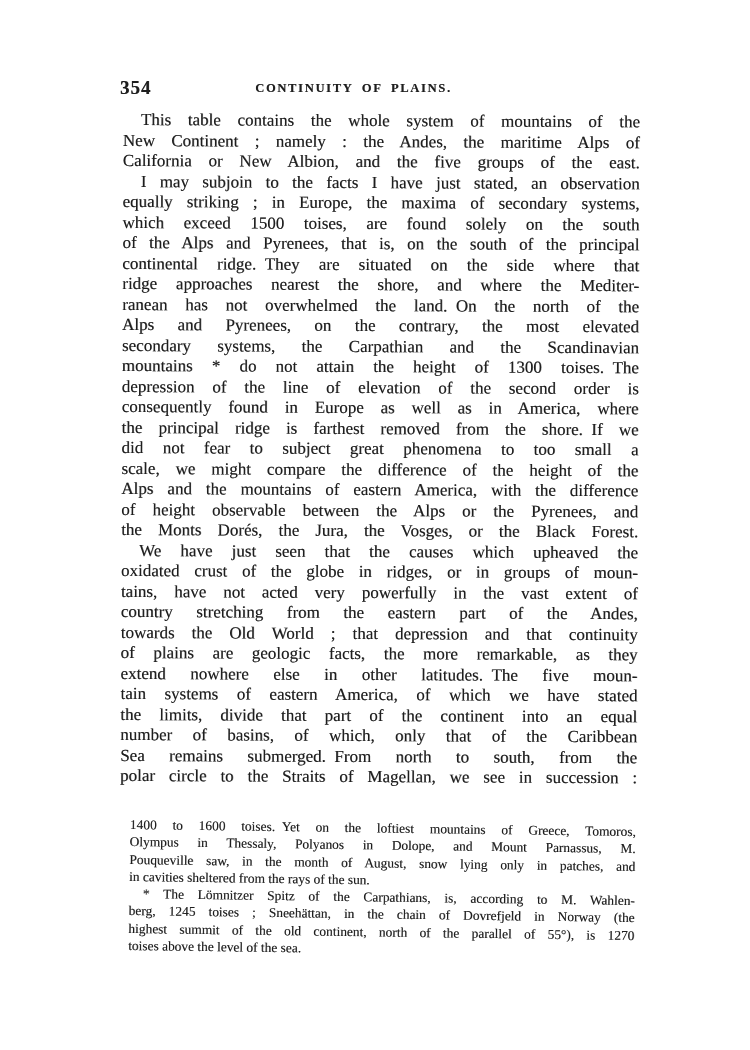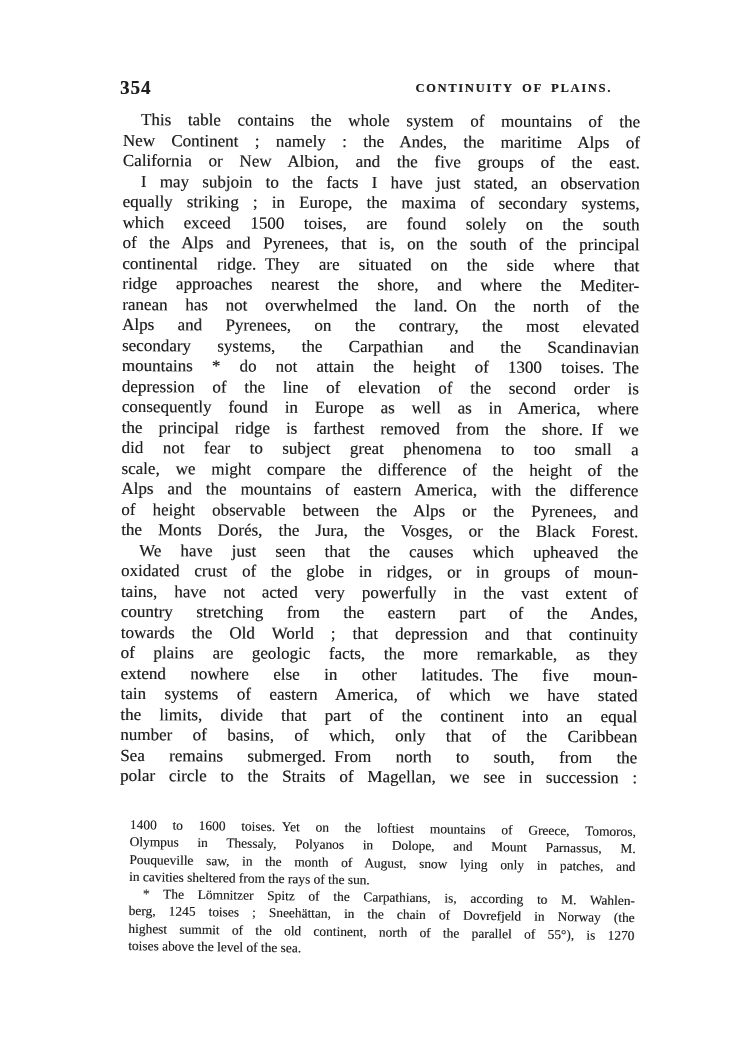--- a/index.html
+++ b/index.html
@@ -24,21 +24,21 @@
     position: absolute;
     left: -3px; top: 0;
     font-size: 19px;
     font-weight: bold;
     letter-spacing: 1px;
     text-shadow: 0.3px 0 0 rgba(30,30,30,0.6);
   }
   .running {
     position: absolute;
     left: 0; right: 0; top: 4px;
-    text-align: right;
+    text-align: center;
     font-size: 12.5px;
     font-weight: bold;
     letter-spacing: 1.7px;
     word-spacing: 4px;
     transform: translateX(-28px);
     text-shadow: 0.3px 0 0 rgba(30,30,30,0.55);
   }
   .bodytext {
     position: absolute;
     left: 123px; top: 110px;

